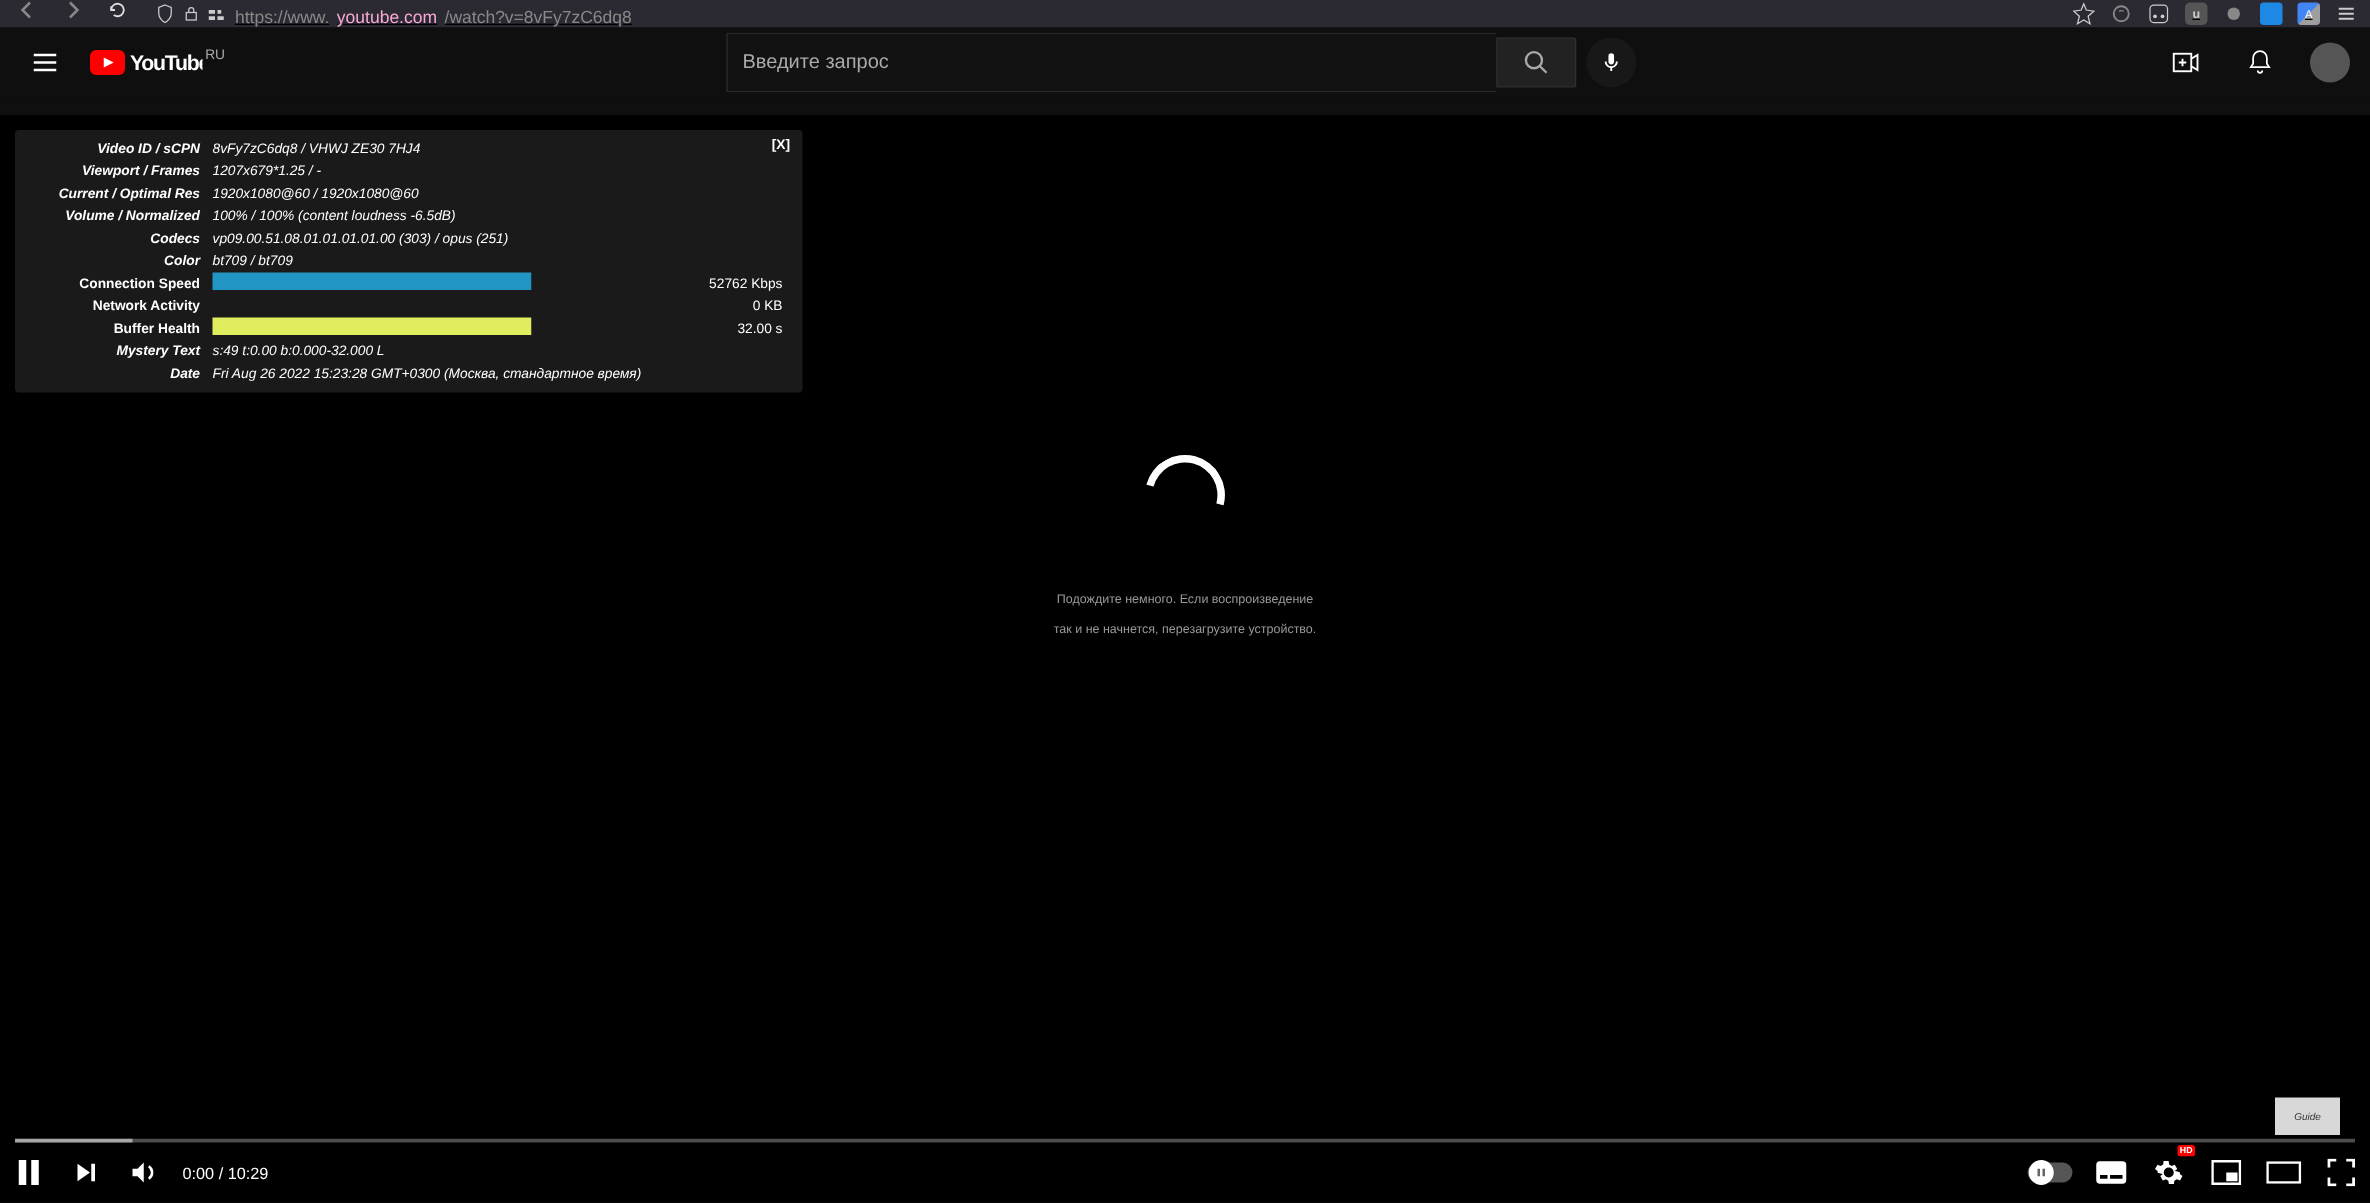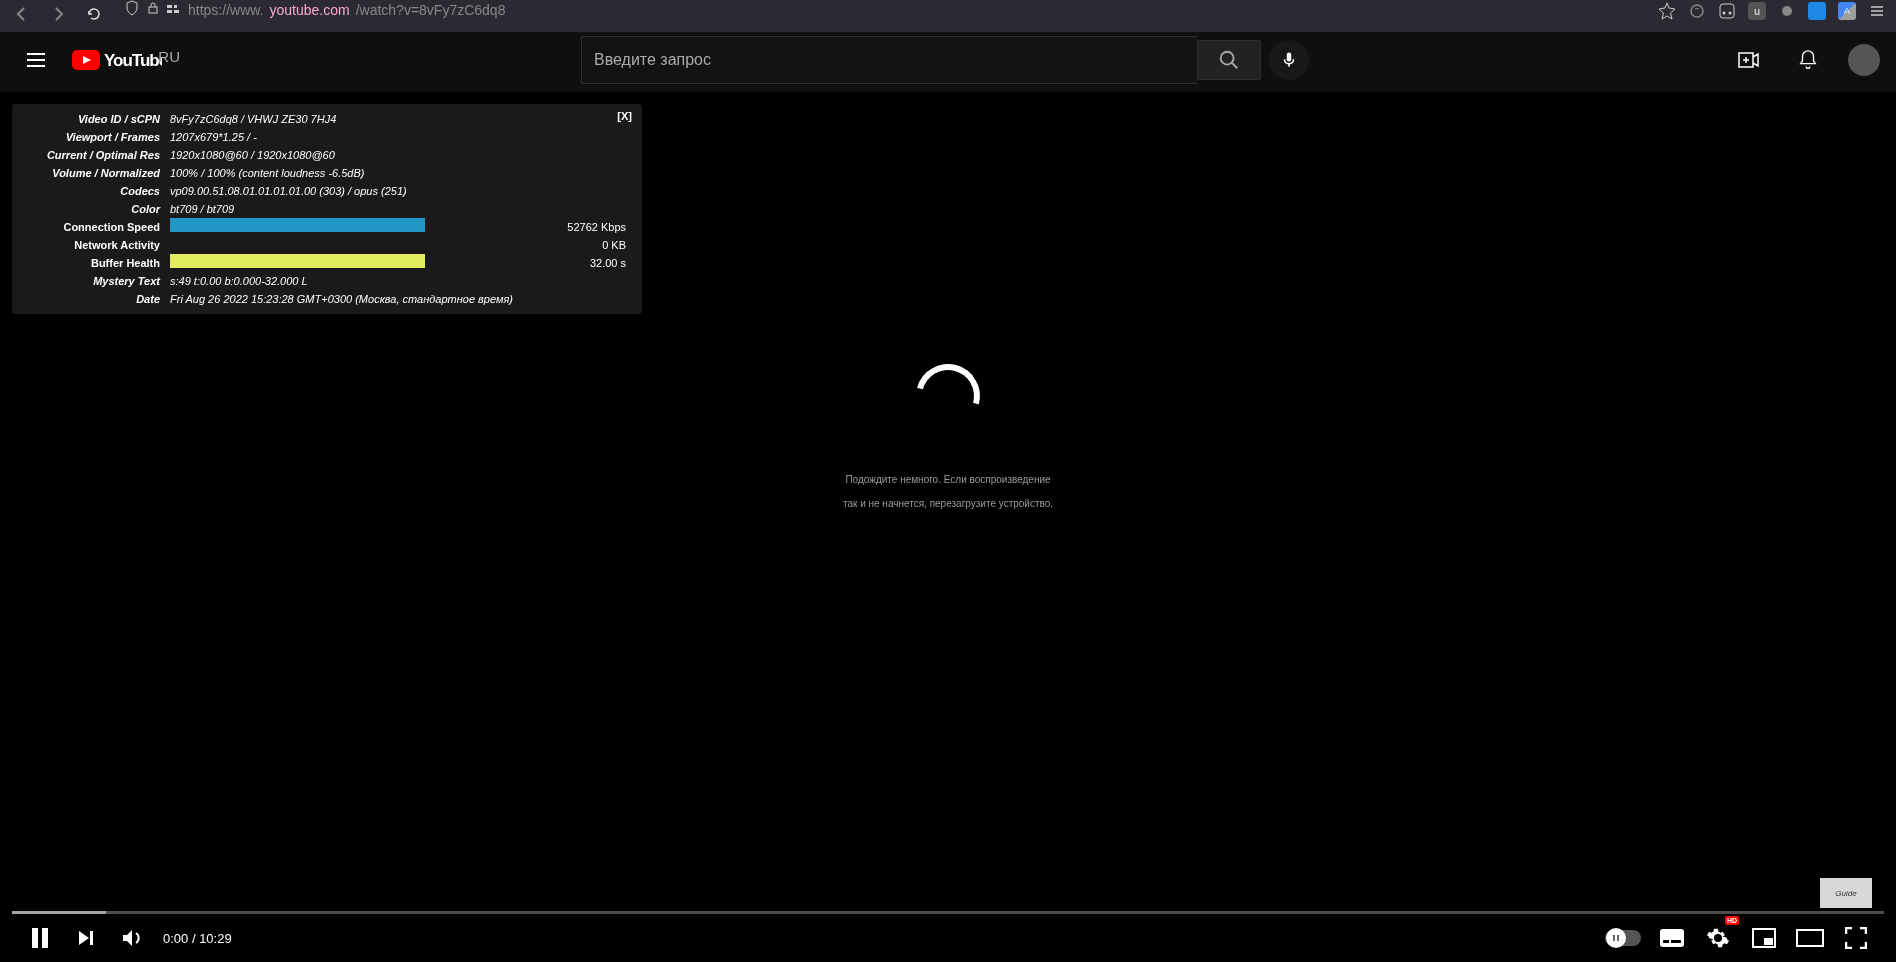--- a/index.html
+++ b/index.html
@@ -7,26 +7,27 @@
   width: 1896px;
   height: 962px;
   background: #0f0f0f;
   font-family: Arial, sans-serif;
   overflow: hidden;
   position: relative;
 }
 
 
 .browser-bar {
-  height: 32px;
+  height: 22px;
   background: #2b2a33;
   display: flex;
-  align-items: flex-start;
+  align-items: flex-end;
   padding: 0 8px;
   gap: 8px;
+  text-decoration: underline;
 }
 .nav-btn {
   width: 28px;
   height: 28px;
   display: flex;
   align-items: center;
   justify-content: center;
   border-radius: 4px;
   color: #888;
 }
@@ -70,21 +71,21 @@
   width: 40px;
   height: 40px;
   display: flex;
   align-items: center;
   justify-content: center;
   color: #fff;
 }
 .logo-wrap { display: flex; align-items: center; position: relative; }
 .logo-ru {
   color: #aaa;
-  font-size: 15px;
+  font-size: 11px;
   position: absolute;
   top: -2px;
   right: -18px;
 }
 .masthead-center {
   display: flex;
   align-items: center;
   flex: 0 0 728px;
 }
 .search-box {
@@ -257,21 +258,21 @@
   background: rgba(255,255,255,0.5);
 }
 .player-controls {
   position: absolute;
   bottom: 0;
   left: 0;
   right: 0;
   height: 48px;
   display: flex;
   align-items: center;
-  padding: 0 17px;
+  padding: 0 0;
   color: #fff;
 }
 .ctrl-btn {
   width: 46px;
   height: 48px;
   display: flex;
   align-items: center;
   justify-content: center;
 }
 .time-display {

